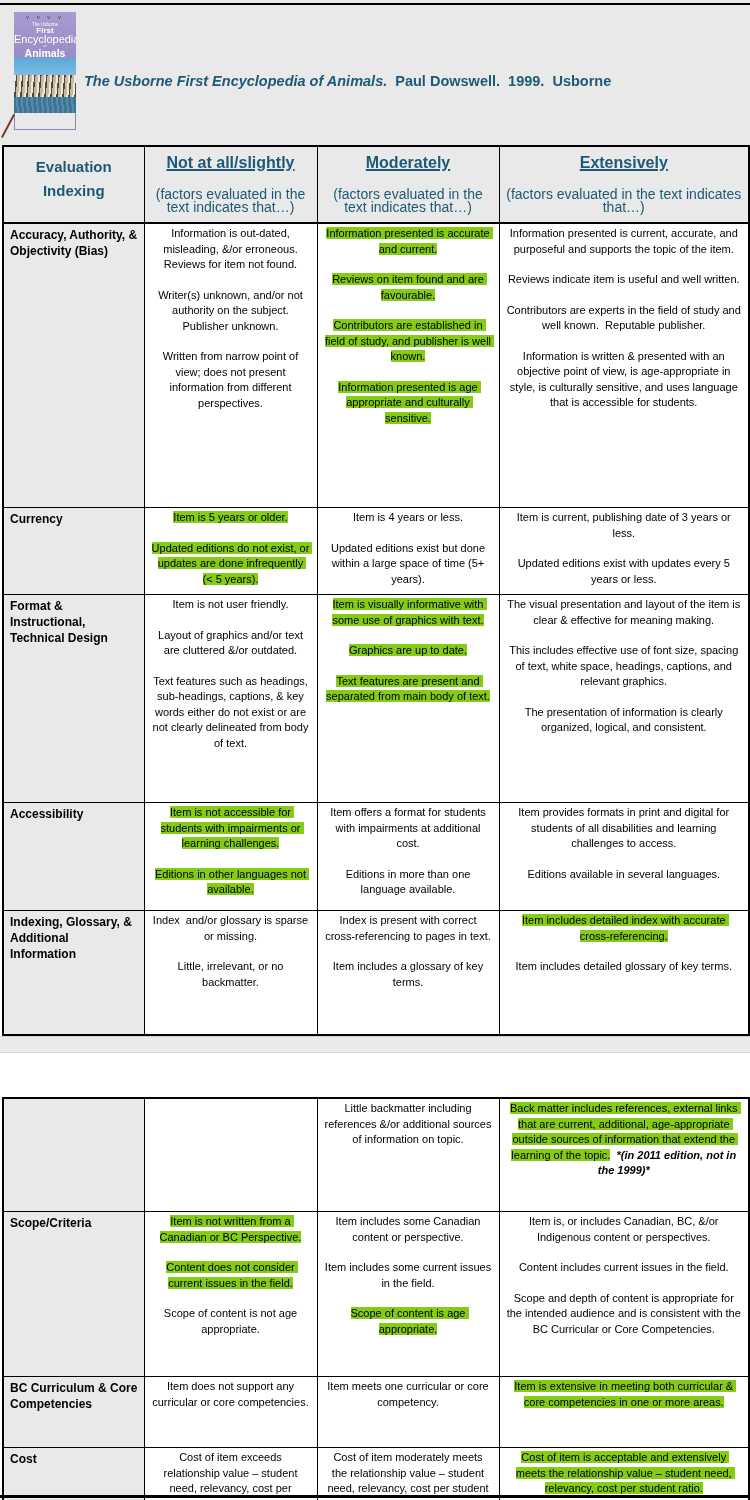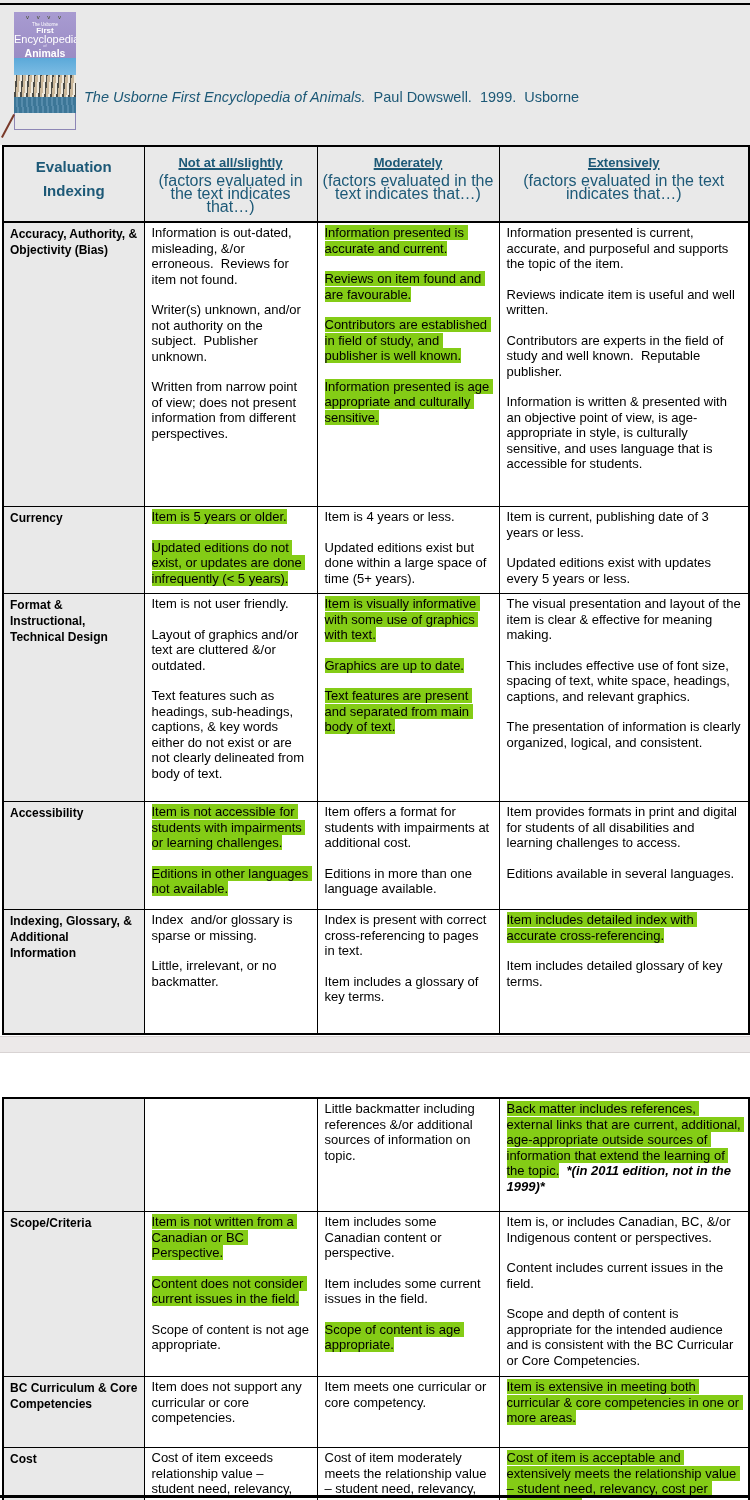--- a/index.html
+++ b/index.html
@@ -17,35 +17,35 @@
   .cv-brand{font-size:4.5px;color:#fff;line-height:5px;margin-top:1px;}
   .cv-t1{font-size:8px;color:#fff;font-weight:bold;line-height:8px;}
   .cv-t2{font-size:11px;color:#fff;line-height:9px;}
   .cv-t3{font-size:4px;color:#e8e4f5;line-height:4px;}
   .cv-t4{font-size:10.5px;color:#fff;font-weight:bold;line-height:11px;}
   .cover-sky{height:17px;background:linear-gradient(#5ba9d9,#7cbce4);}
   .cover-zebra{height:22px;background:repeating-linear-gradient(95deg,#efe9dc 0 2px,#4a4a45 2px 3.5px,#cbb89b 3.5px 6px);}
   .cover-water{height:16px;background:repeating-linear-gradient(85deg,#3c7697 0 3px,#568bab 3px 5px);}
   .cover-stick{position:absolute;left:-7px;bottom:-9px;width:2px;height:26px;background:#7a3a2a;transform:rotate(28deg);}
 
-  .cit1{position:absolute;left:84px;top:86px;width:660px;font-size:14.5px;font-weight:normal;color:#1d5977;line-height:22px;white-space:pre;}
+  .cit1{position:absolute;left:84px;top:70px;width:660px;font-size:14.5px;font-weight:bold;color:#1d5977;line-height:22px;white-space:pre;}
   .cit1 .ital{font-style:italic;}
   .cit2{position:absolute;left:7px;top:112px;width:740px;font-size:14.5px;font-weight:bold;color:#1d5977;line-height:22px;white-space:pre;}
 
   
   table{border-collapse:collapse;table-layout:fixed;width:746px;position:absolute;left:2px;background:#fff;border:2px solid #000;}
   #t1{top:145px;}
   #t2{top:1097px;}
   td,th{border:1px solid #000;vertical-align:top;overflow:hidden;}
   thead th{background:#e9e9e9;border-bottom:2px solid #000;padding:6px 4px 8px;height:48px;}
   .crit-head{font-size:15px;font-weight:bold;color:#1d5977;line-height:24px;padding-top:8px;}
-  .col-label{font-size:13px;font-weight:bold;color:#1d5977;text-decoration:underline;text-decoration-thickness:2px;line-height:19px;}
-  .col-sub{font-size:16px;color:#1d5977;line-height:13px;margin-top:2px;font-weight:normal;}
+  .col-label{font-size:16px;font-weight:bold;color:#1d5977;text-decoration:underline;text-decoration-thickness:2px;line-height:19px;}
+  .col-sub{font-size:14px;color:#1d5977;line-height:13px;margin-top:16px;font-weight:normal;}
   .crit{background:#e9e9e9;font-weight:bold;font-size:12px;text-align:left;padding:3px 6px;line-height:16px;white-space:pre-wrap;}
-  .cell{font-size:13px;line-height:15.5px;padding:2px 7px 4px 7px;}
+  .cell{font-size:11px;line-height:15.5px;padding:2px 7px 4px 7px;text-align:center;}
   .cell p{margin:0 0 15px;white-space:pre-wrap;}
   .cell p:last-child{margin-bottom:0;}
   .hl{background:#84cc16;}
   .bi{font-weight:bold;font-style:italic;}
 
   .page-sep{position:absolute;left:0;top:1036px;width:750px;height:15px;background:#ece9e9;border-top:1px solid #d8d3d3;border-bottom:1px solid #d8d3d3;}
   .bottom-line{position:absolute;left:0;top:1495px;width:750px;height:3px;background:#000;}
 </style>
 </head>
 <body>

